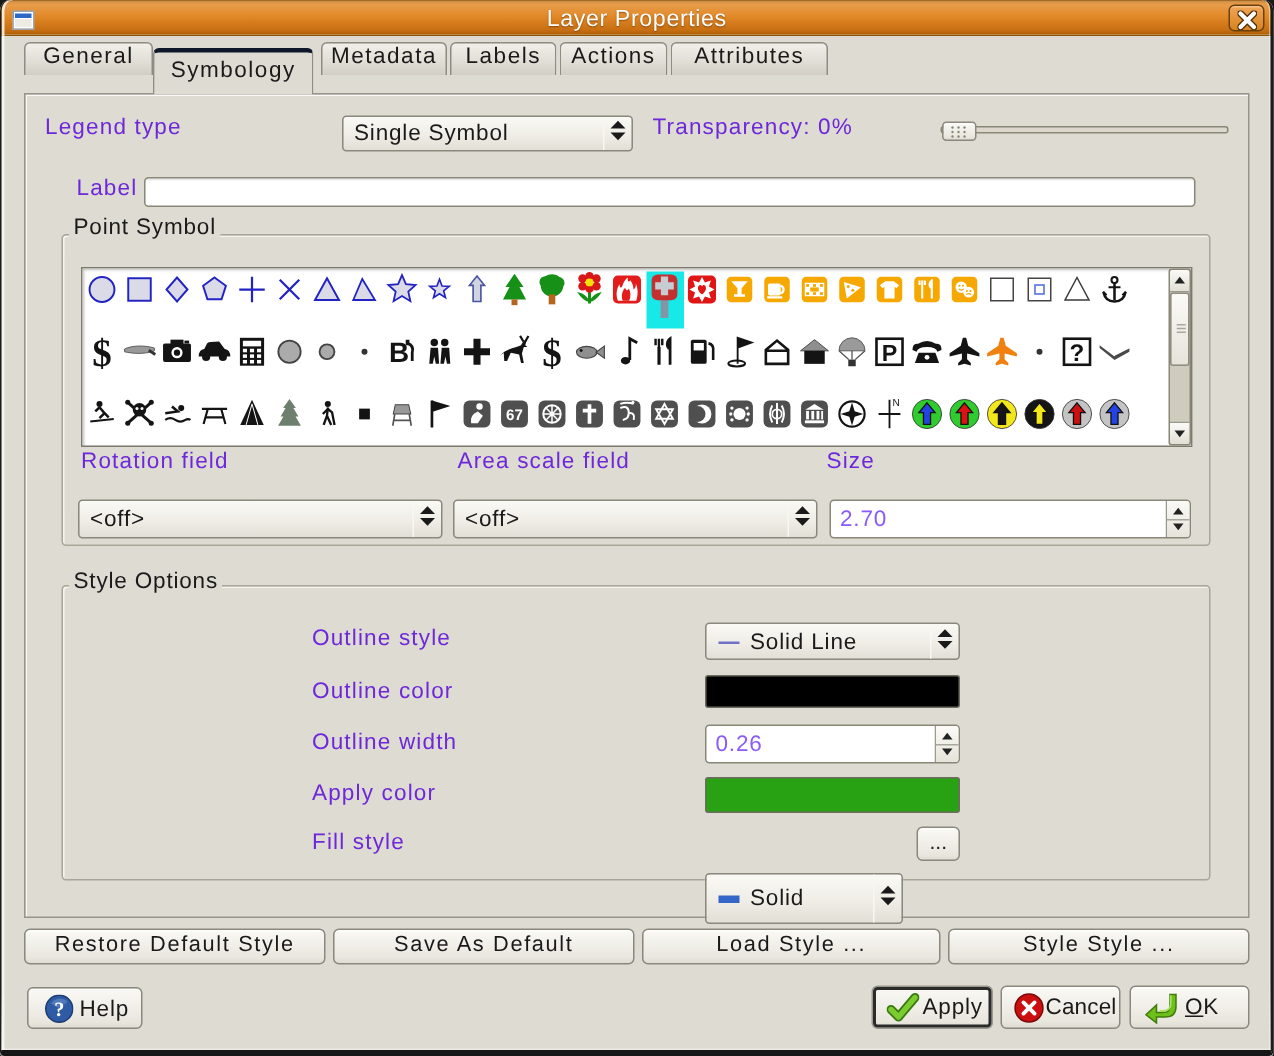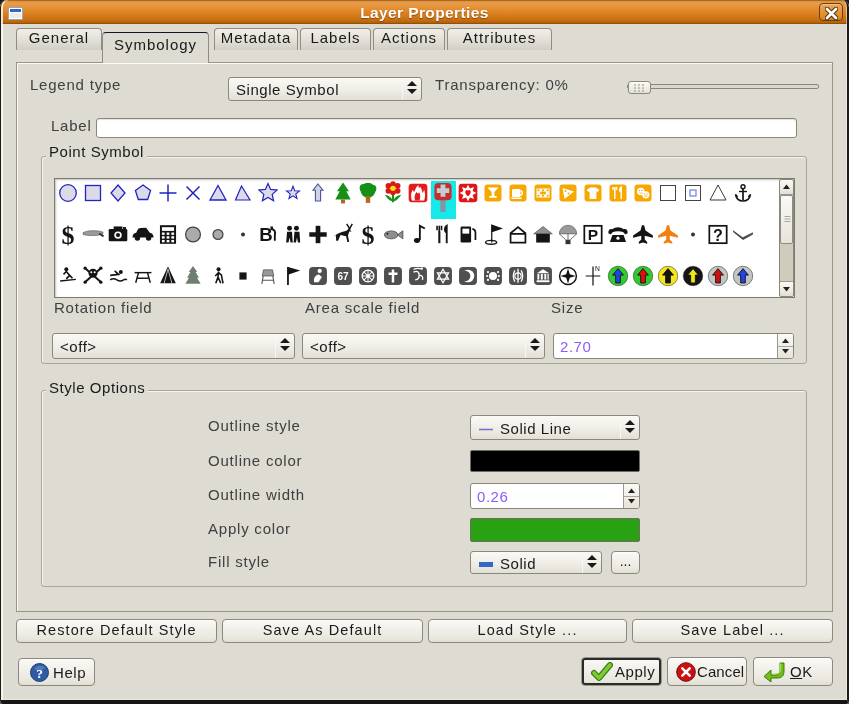--- a/index.html
+++ b/index.html
@@ -4,32 +4,32 @@
 html,body{width:849px;height:704px;overflow:hidden}
 body{background:#1a1a1a;font-family:"Liberation Sans",sans-serif;position:relative}
 .win{position:absolute;left:0;top:0;width:849px;height:704px;background:#DEDBD3;
  border-radius:7px 7px 2px 2px;overflow:hidden}
 .winborder{position:absolute;left:0;top:0;width:849px;height:704px;border:1px solid #1c1c1c;border-top:none;
  border-bottom:4px solid #161616;border-right:2px solid #1c1c1c;border-radius:7px 7px 3px 3px;pointer-events:none;z-index:60;box-shadow:inset 2px 0 0 rgba(250,248,242,.85),inset -1px 0 0 rgba(250,248,242,.5),inset 0 -1px 0 rgba(250,248,242,.5)}
 .title{position:absolute;left:0;top:0;width:849px;height:24px;border-top:1px solid #A86A1E;
  background:linear-gradient(180deg,#DE9140 0%,#E89C4A 10%,#E18928 45%,#D87E1E 60%,#C87013 85%,#B26005 100%);
  border-radius:7px 7px 0 0;border-bottom:1px solid #8f5206}
 .title .txt{position:absolute;left:0;top:3px;width:100%;text-align:center;color:#fff;
- font-size:15.5px;font-weight:bold;letter-spacing:0.4px;text-shadow:0 1px 1px rgba(90,40,0,.6)}
+ font-size:15.5px;font-weight:normal;letter-spacing:0.4px;text-shadow:0 1px 1px rgba(90,40,0,.6)}
 .wicon{position:absolute;left:8px;top:7px;width:15px;height:13px;background:linear-gradient(180deg,#2E68C6 0,#2E68C6 4px,#fff 4px,#fff 5px,#EDEBE4 5px);border:1px solid #9AA6B8;box-shadow:inset 0 0 0 1px #fff}
 .closebtn{position:absolute;right:6px;top:3px;width:24px;height:18px;border-radius:4px;
  background:linear-gradient(180deg,#F0A658,#D8831F);border:1px solid #69400c;box-shadow:inset 0 1px 0 #f7c18a}
 .closebtn svg{position:absolute;left:5px;top:2.5px}
-.lbl{position:absolute;color:#404040;font-size:15px;letter-spacing:0.78px;white-space:nowrap}
+.lbl{position:absolute;color:#6d28d9;font-size:15px;letter-spacing:0.78px;white-space:nowrap}
 
 .tab{position:absolute;top:28px;height:22px;background:linear-gradient(180deg,#F1EFE9,#E0DDD5 60%,#D2CEC5);
  border:1px solid #8F8C83;border-bottom:none;border-radius:4px 4px 0 0;
  font-size:15px;letter-spacing:1px;color:#1a1a1a;text-align:center;padding-top:0px}
 .tab.active{top:32px;height:31px;background:#DEDBD3;border:1px solid #8F8C83;border-bottom:none;
- border-top:1px solid #0f172a;padding-top:3px;z-index:5}
+ border-top:3px solid #0f172a;padding-top:3px;z-index:5}
 .page{position:absolute;left:16px;top:62px;width:817px;height:550px;background:#DEDBD3;
  border:1px solid #98948A;box-shadow:inset 1px 1px 0 #FBFAF8}
 
 .frame{position:absolute;border:1px solid #A9A598;border-radius:3px;box-shadow:inset 1px 1px 0 #F6F4EF}
 .flabel{position:absolute;background:#DEDBD3;padding:0 3px;font-size:15px;letter-spacing:0.55px;color:#1a1a1a;white-space:nowrap;z-index:3}
 
 .btn{position:absolute;background:linear-gradient(180deg,#FAF9F5 0%,#F1EFE9 45%,#E9E6DE 85%,#DFDCD3 100%);
  border:1px solid #8B887D;border-radius:4px;color:#1a1a1a;box-shadow:inset 0 1px 0 #FDFDFB;text-align:center;white-space:nowrap}
 .entry{position:absolute;background:#fff;border:1px solid #8A8778;border-radius:3px;box-shadow:inset 0 1px 1px rgba(0,0,0,.12)}
 .combo{position:absolute;background:linear-gradient(180deg,#FAF9F5,#EFEDE6 55%,#E2DFD6);
@@ -576,36 +576,36 @@
       <span class="stext">0.26</span>
       <span class="spinbtns">
         <span class="mid"></span>
         <svg width="15" height="24" style="position:absolute;left:0;top:0">
           <path d="M4,9 L7.5,4.5 L11,9 Z" fill="#222"></path>
           <path d="M4,15 L7.5,19.5 L11,15 Z" fill="#222"></path>
         </svg>
       </span>
     </div>
     <div class="sw" style="left:470px;top:518px;width:170px;height:24px;background:#28A212"></div>
-    <div class="combo" style="left:470px;top:551px;width:132px;height:23px">
+    <div class="combo" style="left:470px;top:582px;width:132px;height:34px">
       <span class="ctext"><svg width="18" height="8" viewBox="0 0 18 8" style="margin-right:4px">
           <path d="M1,4 H15" stroke="#3465C8" stroke-width="5"></path>
         </svg>Solid</span>
       <span class="carea">
         <span class="updown"><svg width="12" height="14" viewBox="0 0 12 14">
             <path d="M1,5.6 L6,0.5 L11,5.6 Z" fill="#1a1a1a"></path>
             <path d="M1,8.4 L6,13.5 L11,8.4 Z" fill="#1a1a1a"></path>
           </svg></span>
       </span>
     </div>
     <div class="btn" style="left:611px;top:551px;width:29px;height:23px;font-size:14px;line-height:18px">...</div>
     <div class="btn" style="left:222px;top:619px;width:201px;height:24px;font-size:14.5px;letter-spacing:1.1px;padding-top:2px">Save As Default</div>
     <div class="btn" style="left:16px;top:619px;width:201px;height:24px;font-size:14.5px;letter-spacing:1.1px;padding-top:2px">Restore Default Style</div>
     <div class="btn" style="left:428px;top:619px;width:199px;height:24px;font-size:14.5px;letter-spacing:1.1px;padding-top:2px">Load Style ...</div>
-    <div class="btn" style="left:632px;top:619px;width:201px;height:24px;font-size:14.5px;letter-spacing:1.1px;padding-top:2px">Save Label ...</div>
+    <div class="btn" style="left:632px;top:619px;width:201px;height:24px;font-size:14.5px;letter-spacing:1.1px;padding-top:2px">Style Style ...</div>
     <div class="btn" style="left:18px;top:658px;width:77px;height:28px">
       <svg width="19" height="19" viewBox="0 0 19 19" style="position:absolute;left:11px;top:4px">
         <circle cx="9.5" cy="9.5" r="9" fill="#2F5BA5"></circle>
         <circle cx="9.5" cy="9.5" r="9" fill="none" stroke="#1d3c73" stroke-width="1"></circle>
         <path d="M4,6 A7,7 0 0 1 15,5 L9,9 Z" fill="#5a82c2" opacity="0.8"></path>
         <text x="9.5" y="14.5" text-anchor="middle" font-size="13.5" font-weight="bold" fill="#fff" font-family="Liberation Serif">?</text>
       </svg>
       <span style="position:absolute;left:34px;top:5px;font-size:15px;letter-spacing:0.55px">Help</span>
     </div>
     <div class="btn" style="left:581px;top:657px;width:81px;height:29px;border:1px solid #9B988D;outline:2px solid #2b2b2b;outline-offset:-3px">

